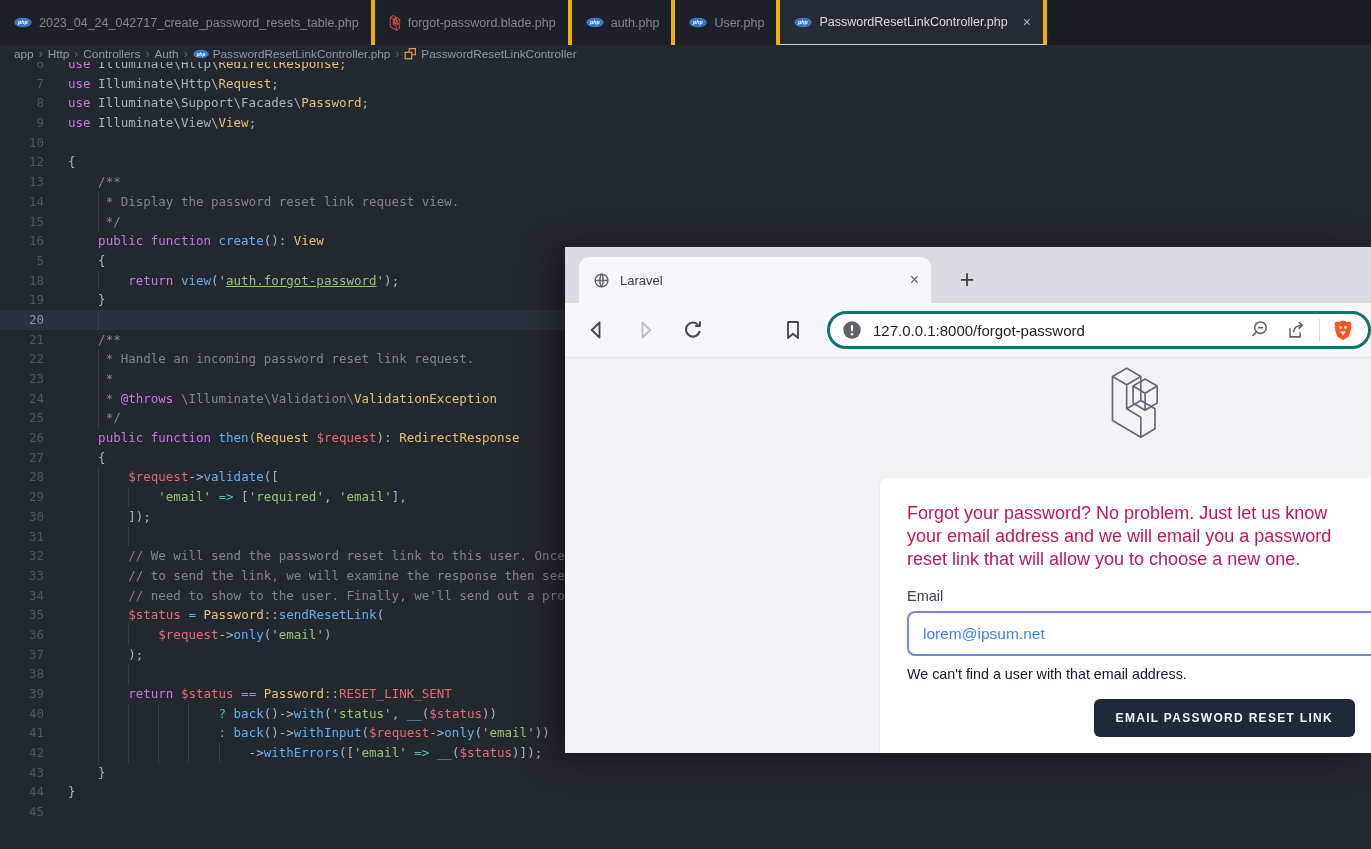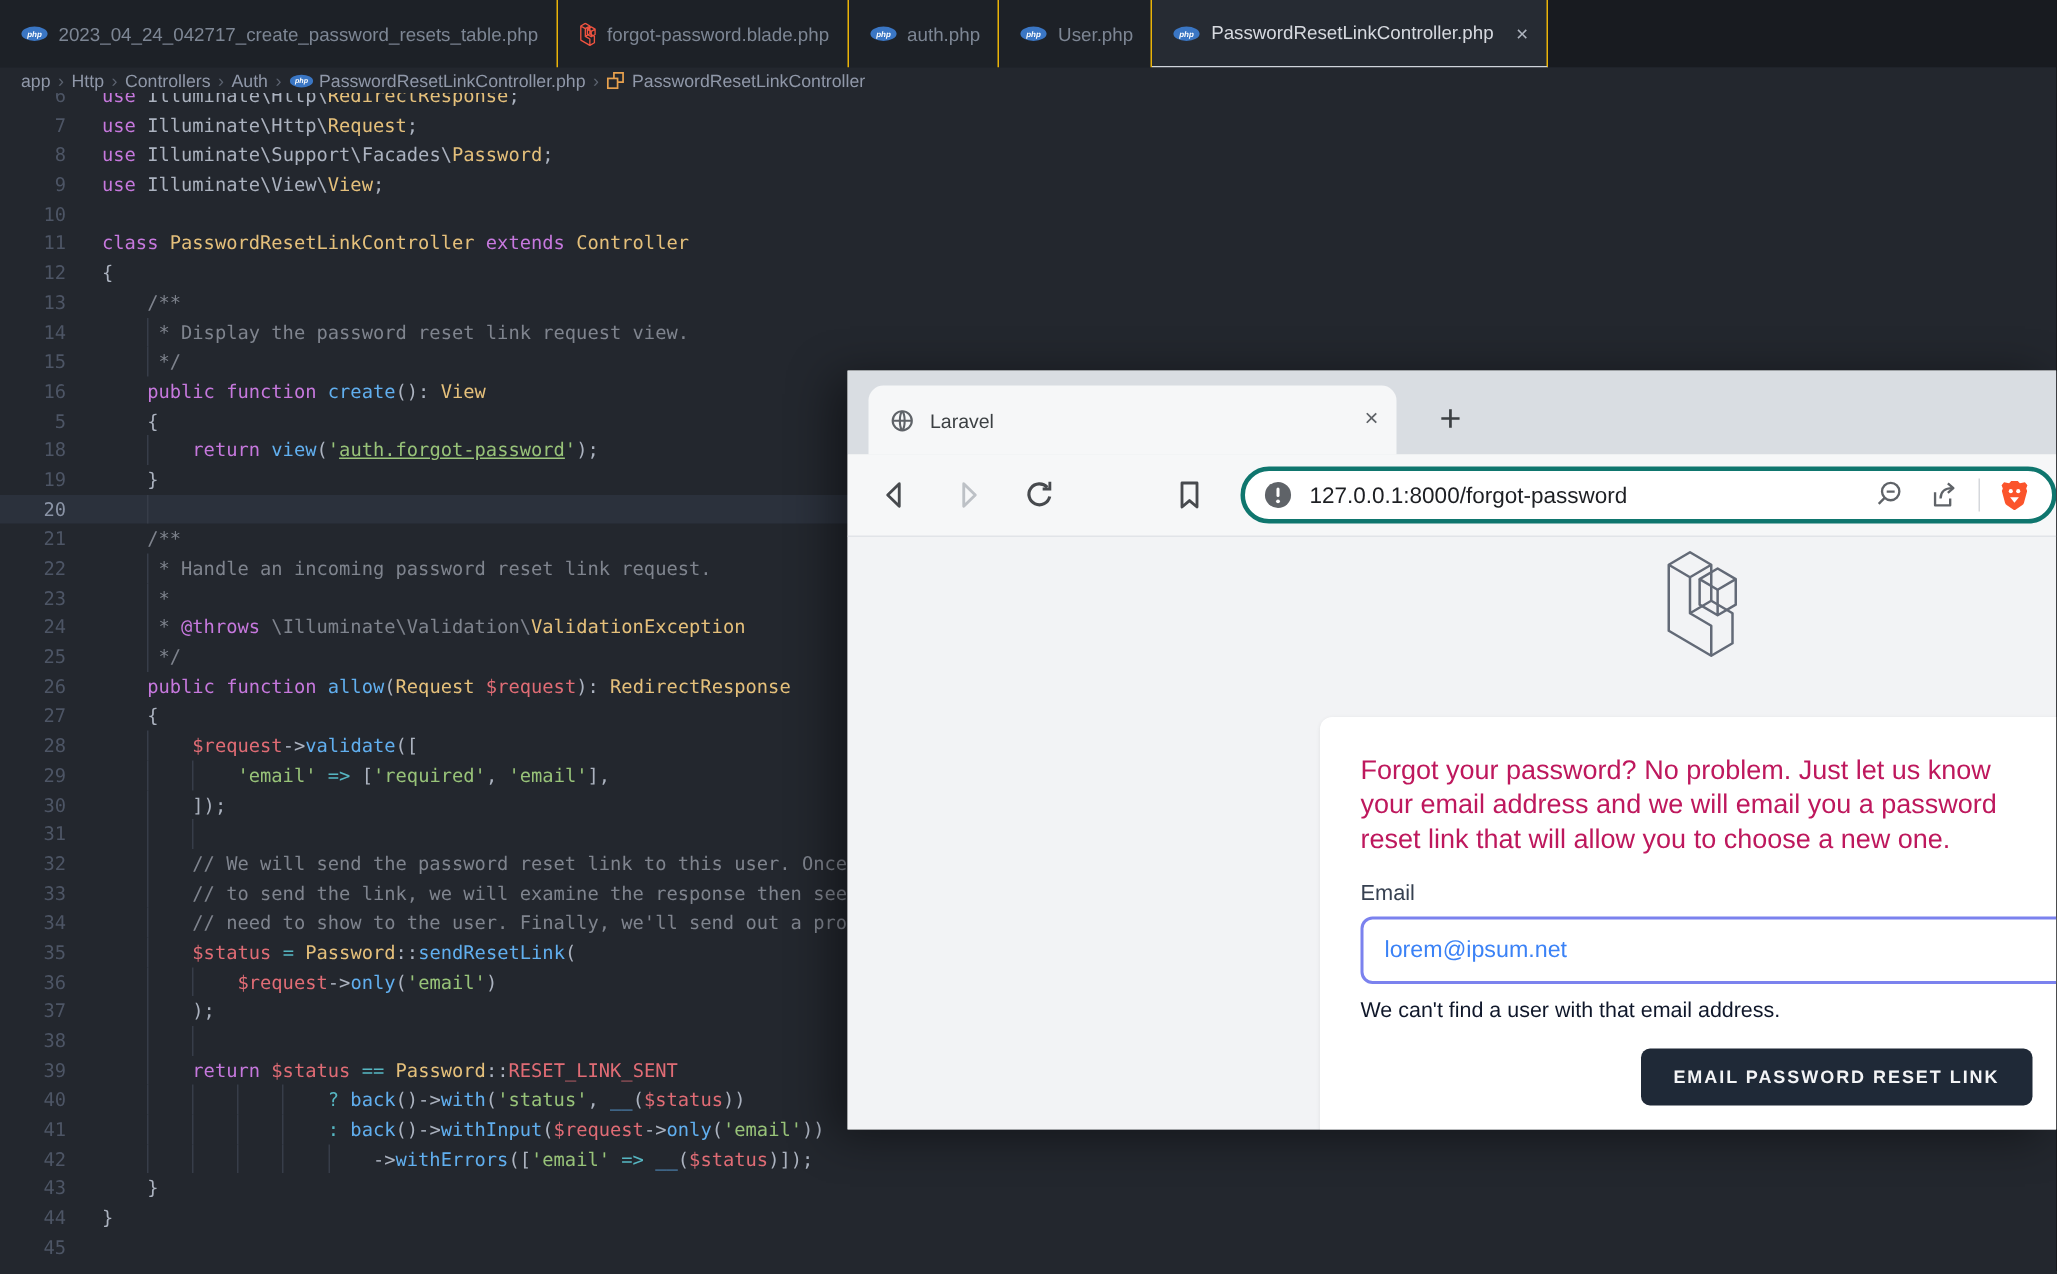--- a/index.html
+++ b/index.html
@@ -3,21 +3,21 @@
 <meta charset="utf-8">
 <style>
   * { margin:0; padding:0; box-sizing:border-box; }
   html,body { background:#111; }
   .screen {
     position:relative; width:1371px; height:849px; overflow:hidden;
     background:#23272e; font-family:"Liberation Sans", sans-serif;
   }
   
   .vs-tabbar { position:absolute; left:0; top:0; right:0; height:45px; background:#181b20; display:flex; align-items:stretch; }
-  .vs-tab { display:flex; align-items:center; gap:7px; padding:0 12px 0 14px; background:#1d2127; border-right:1px solid #eab308; color:#7d8694; font-size:12.5px; white-space:nowrap; cursor:pointer; }
+  .vs-tab { display:flex; align-items:center; gap:7px; padding:0 12px 0 14px; background:#1d2127; border-right:4px solid #eab308; color:#7d8694; font-size:12.5px; white-space:nowrap; cursor:pointer; }
   .vs-tab.active { background:#262b33; color:#d7dae0; border-bottom:1.5px solid #cfd4db; }
   .vs-tab .close { margin-left:8px; font-size:14px; color:#aeb4bf; }
   .vs-breadcrumb { position:absolute; left:0; top:45px; right:0; height:17px; background:#23272e; display:flex; align-items:center; gap:5px; padding-left:14px; font-size:11.8px; color:#9098a9; }
   .vs-breadcrumb .sep { color:#5c6370; font-size:12px; }
   .vs-breadcrumb .bc-item { display:flex; align-items:center; gap:4px; cursor:pointer; }
   .vs-code { position:absolute; left:0; top:62px; right:0; bottom:0; overflow:hidden;
     font-family:"DejaVu Sans Mono", monospace; font-size:12.5px; }
   #code-lines { margin-top:-8px; }
   .line { position:relative; height:19.7px; line-height:19.7px; white-space:pre; }
   .line.cur { background:#2b313c; }
@@ -128,36 +128,35 @@
     </span>
   </div>
 
   <div class="vs-code">
     <div id="code-lines">
         <div class="line"><span class="num">6</span><span class="txt"><span class="t-k">use </span><span class="t-d">Illuminate\Http\</span><span class="t-y">RedirectResponse</span><span class="t-d">;</span></span></div>
         <div class="line"><span class="num">7</span><span class="txt"><span class="t-k">use </span><span class="t-d">Illuminate\Http\</span><span class="t-y">Request</span><span class="t-d">;</span></span></div>
         <div class="line"><span class="num">8</span><span class="txt"><span class="t-k">use </span><span class="t-d">Illuminate\Support\Facades\</span><span class="t-y">Password</span><span class="t-d">;</span></span></div>
         <div class="line"><span class="num">9</span><span class="txt"><span class="t-k">use </span><span class="t-d">Illuminate\View\</span><span class="t-y">View</span><span class="t-d">;</span></span></div>
         <div class="line"><span class="num">10</span><span class="txt"></span></div>
-        <div class="line"><span class="num">11</span><span class="txt"><span class="t-k">class </span><span class="t-y">PasswordResetLinkController</span><span class="t-k"> extends </span><span class="t-y">Controller</span></span></div>
         <div class="line"><span class="num">12</span><span class="txt"><span class="t-d">{</span></span></div>
         <div class="line"><span class="num">13</span><span class="txt"><span class="t-c">    /**</span></span></div>
         <div class="line"><span class="num">14</span><span class="guide" style="left: 98.12px;"></span><span class="txt"><span class="t-c">     * Display the password reset link request view.</span></span></div>
         <div class="line"><span class="num">15</span><span class="guide" style="left: 98.12px;"></span><span class="txt"><span class="t-c">     */</span></span></div>
         <div class="line"><span class="num">16</span><span class="txt"><span class="t-k">    public function </span><span class="t-f">create</span><span class="t-d">(): </span><span class="t-y">View</span></span></div>
         <div class="line"><span class="num">5</span><span class="txt"><span class="t-d">    {</span></span></div>
         <div class="line"><span class="num">18</span><span class="guide" style="left: 98.12px;"></span><span class="txt"><span class="t-k">        return </span><span class="t-f">view</span><span class="t-d">(</span><span class="t-s">'</span><span class="t-u">auth.forgot-password</span><span class="t-s">'</span><span class="t-d">);</span></span></div>
         <div class="line"><span class="num">19</span><span class="txt"><span class="t-d">    }</span></span></div>
         <div class="line cur"><span class="num">20</span><span class="guide" style="left: 98.12px;"></span><span class="txt"></span></div>
         <div class="line"><span class="num">21</span><span class="txt"><span class="t-c">    /**</span></span></div>
         <div class="line"><span class="num">22</span><span class="guide" style="left: 98.12px;"></span><span class="txt"><span class="t-c">     * Handle an incoming password reset link request.</span></span></div>
         <div class="line"><span class="num">23</span><span class="guide" style="left: 98.12px;"></span><span class="txt"><span class="t-c">     *</span></span></div>
         <div class="line"><span class="num">24</span><span class="guide" style="left: 98.12px;"></span><span class="txt"><span class="t-c">     * </span><span class="t-k">@throws</span><span class="t-c"> \Illuminate\Validation\</span><span class="t-y">ValidationException</span></span></div>
         <div class="line"><span class="num">25</span><span class="guide" style="left: 98.12px;"></span><span class="txt"><span class="t-c">     */</span></span></div>
-        <div class="line"><span class="num">26</span><span class="txt"><span class="t-k">    public function </span><span class="t-f">allow</span><span class="t-d">(</span><span class="t-y">Request</span><span class="t-d"> </span><span class="t-v">$request</span><span class="t-d">): </span><span class="t-y">RedirectResponse</span></span></div>
+        <div class="line"><span class="num">26</span><span class="txt"><span class="t-k">    public function </span><span class="t-f">then</span><span class="t-d">(</span><span class="t-y">Request</span><span class="t-d"> </span><span class="t-v">$request</span><span class="t-d">): </span><span class="t-y">RedirectResponse</span></span></div>
         <div class="line"><span class="num">27</span><span class="txt"><span class="t-d">    {</span></span></div>
         <div class="line"><span class="num">28</span><span class="guide" style="left: 98.12px;"></span><span class="txt"><span class="t-d">        </span><span class="t-v">$request</span><span class="t-d">-&gt;</span><span class="t-f">validate</span><span class="t-d">([</span></span></div>
         <div class="line"><span class="num">29</span><span class="guide" style="left: 98.12px;"></span><span class="guide" style="left: 128.24px;"></span><span class="txt"><span class="t-d">            </span><span class="t-s">'email'</span><span class="t-d"> </span><span class="t-o">=&gt;</span><span class="t-d"> [</span><span class="t-s">'required'</span><span class="t-d">, </span><span class="t-s">'email'</span><span class="t-d">],</span></span></div>
         <div class="line"><span class="num">30</span><span class="guide" style="left: 98.12px;"></span><span class="txt"><span class="t-d">        ]);</span></span></div>
         <div class="line"><span class="num">31</span><span class="guide" style="left: 98.12px;"></span><span class="guide" style="left: 128.24px;"></span><span class="txt"></span></div>
         <div class="line"><span class="num">32</span><span class="guide" style="left: 98.12px;"></span><span class="txt"><span class="t-c">        // We will send the password reset link to this user. Once we have attempted</span></span></div>
         <div class="line"><span class="num">33</span><span class="guide" style="left: 98.12px;"></span><span class="txt"><span class="t-c">        // to send the link, we will examine the response then see the message we</span></span></div>
         <div class="line"><span class="num">34</span><span class="guide" style="left: 98.12px;"></span><span class="txt"><span class="t-c">        // need to show to the user. Finally, we'll send out a proper response.</span></span></div>
         <div class="line"><span class="num">35</span><span class="guide" style="left: 98.12px;"></span><span class="txt"><span class="t-d">        </span><span class="t-v">$status</span><span class="t-d"> </span><span class="t-o">=</span><span class="t-d"> </span><span class="t-y">Password</span><span class="t-d">::</span><span class="t-f">sendResetLink</span><span class="t-d">(</span></span></div>
         <div class="line"><span class="num">36</span><span class="guide" style="left: 98.12px;"></span><span class="guide" style="left: 128.24px;"></span><span class="txt"><span class="t-d">            </span><span class="t-v">$request</span><span class="t-d">-&gt;</span><span class="t-f">only</span><span class="t-d">(</span><span class="t-s">'email'</span><span class="t-d">)</span></span></div>

